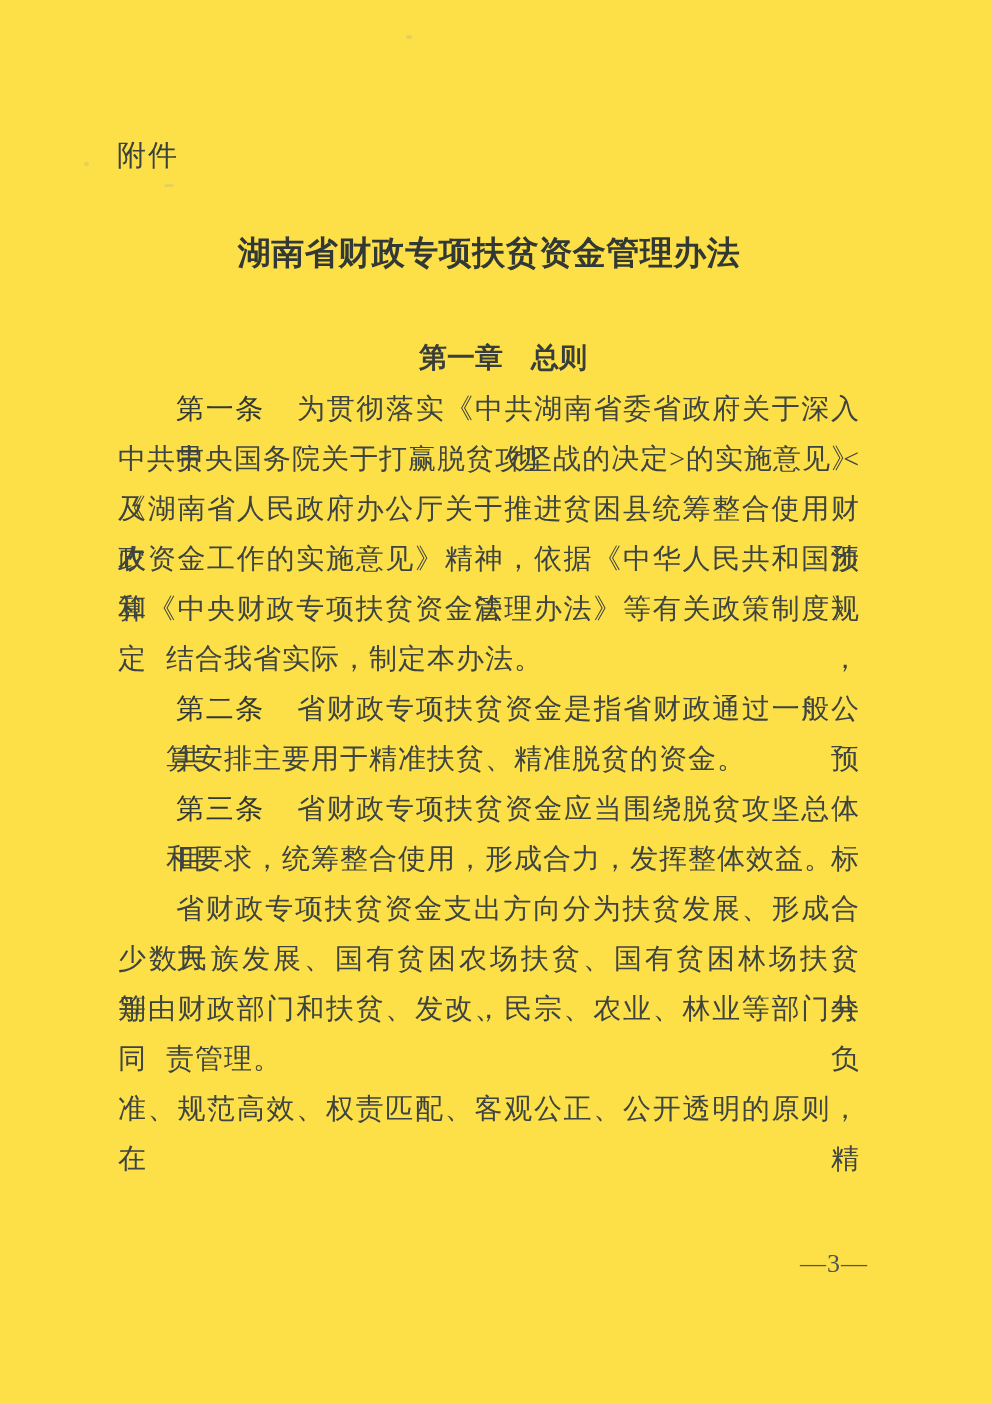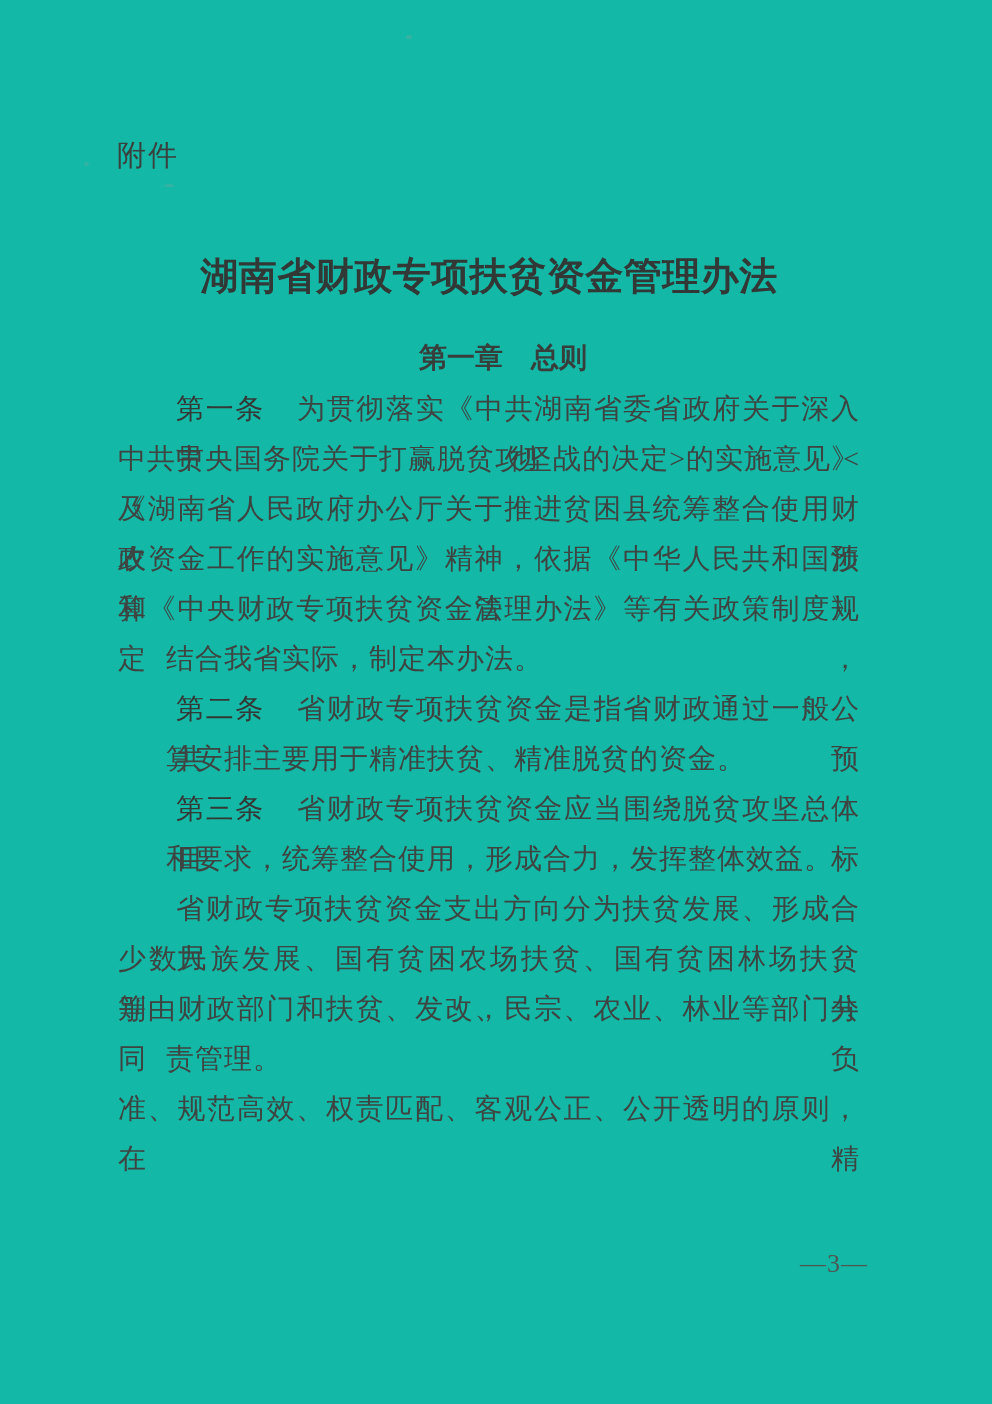--- a/index.html
+++ b/index.html
@@ -6,43 +6,42 @@
     margin: 0;
     padding: 0;
     background: #e8e8e6;
     font-family: "Liberation Serif", serif;
   }
   .page {
     position: relative;
     width: 992px;
     height: 1404px;
     margin: 0 auto;
-    background: #14b8a6;
+    background: #fde047;
     color: #3e4441;
     overflow: hidden;
   }
   .attachment {
     position: absolute;
     left: 117px;
     top: 136px;
     font-size: 29px;
     letter-spacing: 2px;
     color: #3a403d;
   }
   .doc-title {
     position: absolute;
     left: 118px;
     top: 231px;
     width: 742px;
     text-align: center;
-    font-size: 38px;
+    font-size: 33px;
     font-weight: bold;
     letter-spacing: 0.5px;
     color: #323835;
-    margin-top: 20px;
   }
   .chapter {
     position: absolute;
     left: 132px;
     top: 339px;
     width: 742px;
     text-align: center;
     font-size: 28px;
     font-weight: 600;
     color: #383e3b;

